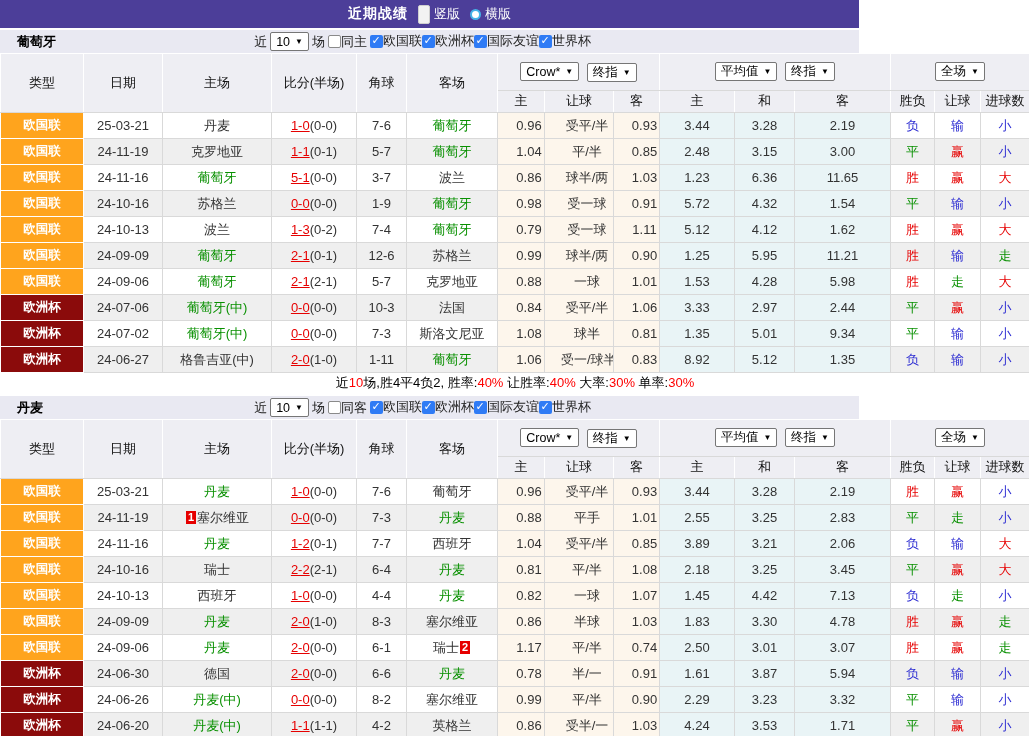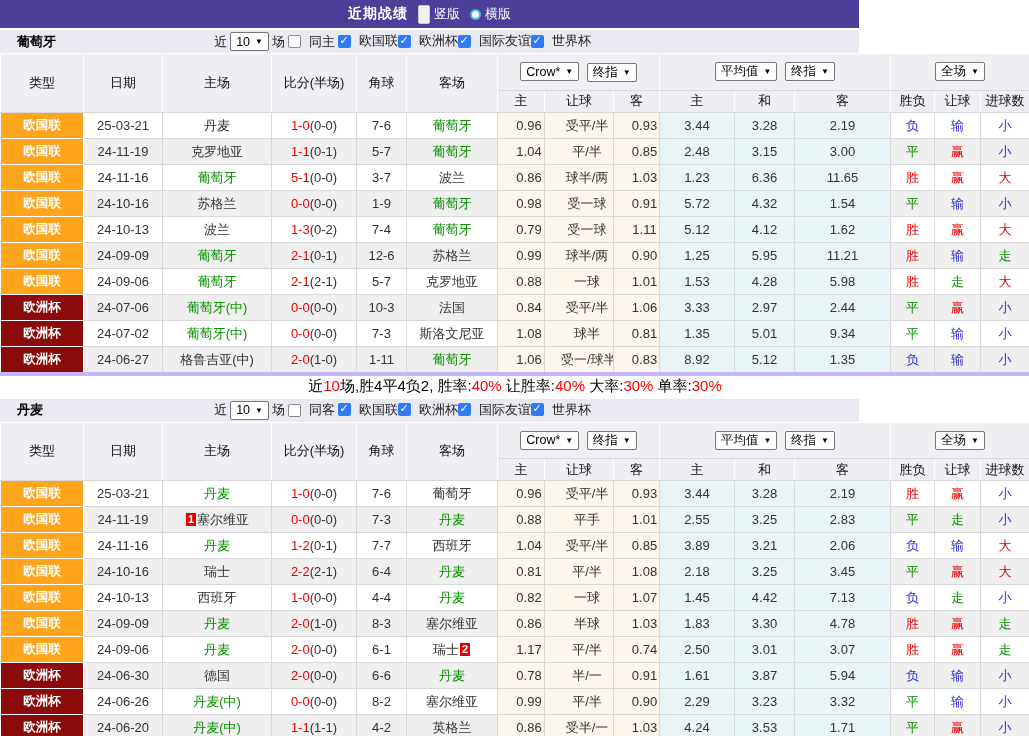--- a/index.html
+++ b/index.html
@@ -44,21 +44,21 @@
   .cbx {
     width: 13px; height: 13px; border-radius: 2px; display: inline-block;
     flex: none; position: relative;
   }
   .cbx.on { background: #2f7bf5; }
   .cbx.on::after {
     content: "✓"; color: #fff; font-size: 11px; font-weight: bold;
     position: absolute; left: 1.5px; top: -1px;
   }
   .cbx.off { background: #fff; border: 1px solid #8a8a8a; }
-  .cb-wrap { display: inline-flex; align-items: center; gap: 8px; cursor: pointer; }
+  .cb-wrap { display: inline-flex; align-items: center; gap: 0; cursor: pointer; }
 
   
   table.grid { border-collapse: collapse; table-layout: fixed; width: 1029px; }
   thead th {
     background: var(--headbg, #eeeef3);
     border: 1px solid #fff; border-bottom: 1px solid #d9d9d9;
     font-weight: normal; font-size: 13px; color: #111; padding: 0;
   }
   thead tr.group-row th { height: 24px; }
   thead tr.sub-row th { height: 22px; }
@@ -72,30 +72,30 @@
   tr.r-even { background: #fff; }
   tr.r-odd  { background: #efefef; }
   td.c-crow { background: var(--crowbg, #fdf6ec); padding-left: 16px; }
   td.c-avg  { background: var(--avgbg, #e9f4f6); }
   td.league { color: #fff; font-weight: bold; font-size: 12.5px; border: 1px solid #fff; }
   td.league.lg-orange  { background: var(--orange, #ffa41d); }
   td.league.lg-darkred { background: var(--darkred, #8b0b0b); }
   .t-red   { color: #e60000; }
   .t-green { color: #089000; }
   .t-blue  { color: #2d2dd2; }
-  .ft { color: #e60000; }
+  .ft { color: #e60000; text-decoration: underline; }
   .ht { color: #333; margin-top: 9px; }
   .badge {
     display: inline-block; background: #e60000; color: #fff;
     font-size: 11px; font-weight: bold; line-height: 13px;
     padding: 0 2px; margin: 0 1px; vertical-align: 1px;
   }
   tfoot td {
     height: 22px; text-align: center; background: #fff;
-    border: none; border-top: 4px solid #c4b5fd; font-size: 15px; color: #000;
+    border: none; border-top: 1px solid #c4b5fd; font-size: 13px; color: #000;
   }
   tfoot .red { color: #fe0000; }
 </style>
 </head>
 <body>
 
 <div class="page">
 
   <div class="topbar">
     <span class="title">近期战绩</span>

